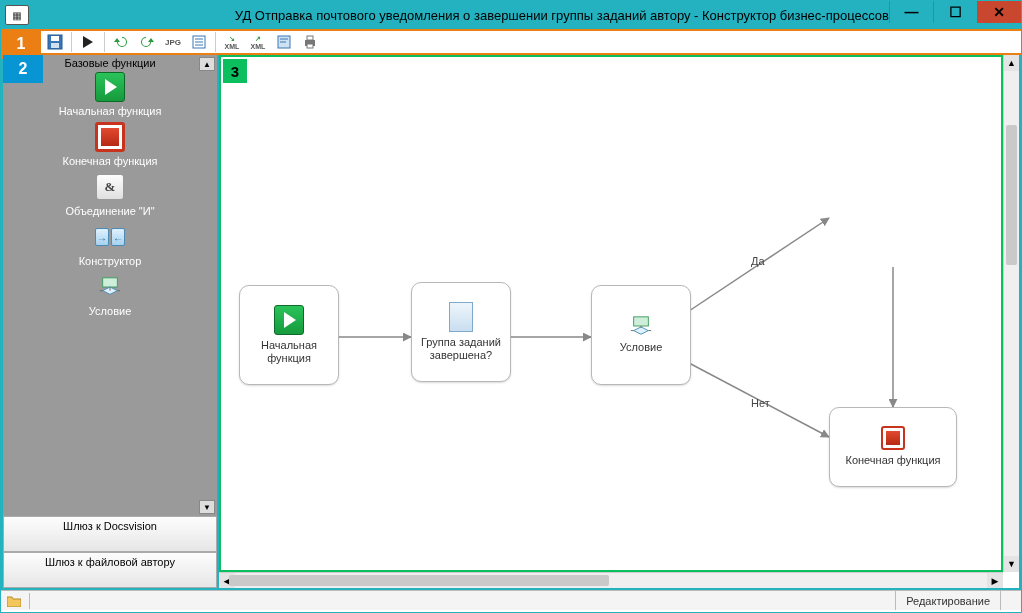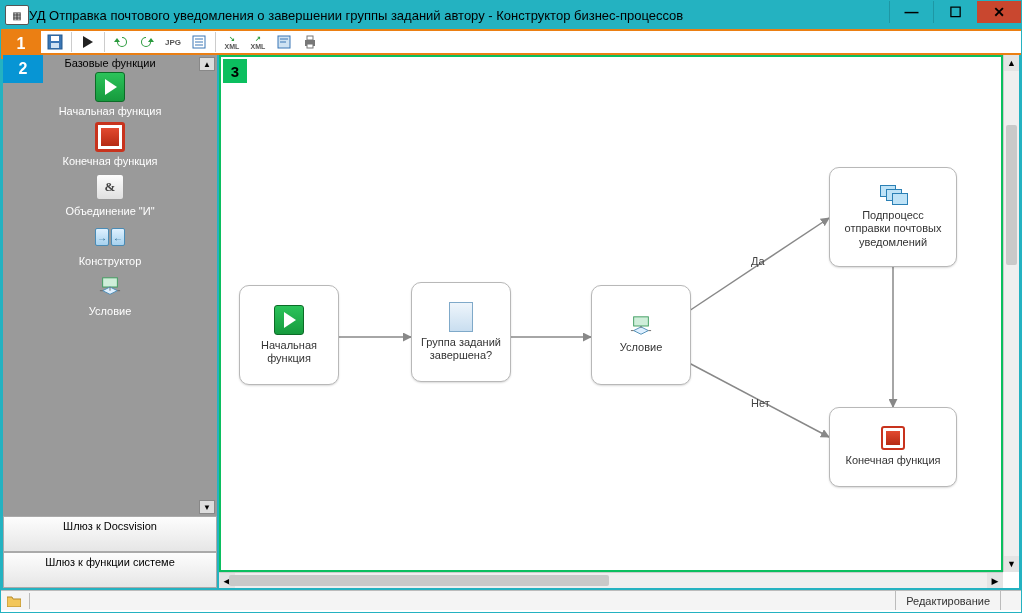--- a/index.html
+++ b/index.html
@@ -1,21 +1,21 @@
 <!DOCTYPE html>
 <html><head>
 <meta charset="utf-8">
 <style>
 * { box-sizing: border-box; margin: 0; padding: 0; font-family: "Tahoma", "Segoe UI", sans-serif; }
 body { width: 1022px; height: 613px; overflow: hidden; border: 1px solid #24b2c1; background: #fff; }
 
 
 .titlebar { height: 28px; background: #24b2c1; display: flex; align-items: center; }
 .titlebar .app-icon { width: 24px; height: 20px; margin-left: 4px; background: #fff; border: 1px solid #555; border-radius: 2px; display:flex; align-items:center; justify-content:center; font-size:10px; color:#333;}
-.titlebar .title { flex: 1; text-align: left; font-size: 13px; color: #000; }
+.titlebar .title { flex: 1; text-align: right; font-size: 13px; color: #000; }
 .titlebar .winbtns { display: flex; height: 100%; }
 .titlebar .winbtn { width: 44px; height: 22px; display: flex; align-items: center; justify-content: center; font-size: 14px; font-weight: bold; cursor: pointer; }
 .titlebar .minbtn, .titlebar .maxbtn { background: #24b2c1; color:#000; border-left:1px solid rgba(0,0,0,.15);}
 .titlebar .closebtn { background: #c9472f; color: #000; }
 
 
 .toolbar-wrap { position: relative; border-top: 2px solid #eb7f13; border-bottom: 2px solid #eb7f13; background: #fff; height: 26px; display:flex; align-items:center; }
 .tag1 { position:absolute; left:0; top:-2px; width:40px; height:30px; background:#eb7f13; color:#fff; font-size:16px; font-weight:bold; display:flex; align-items:center; justify-content:center; z-index:5;}
 .toolbar { margin-left: 42px; display: flex; align-items: center; gap: 2px; }
 .tbtn { width: 24px; height: 22px; display:flex; align-items:center; justify-content:center; font-size:14px; color:#333; cursor:pointer; }
@@ -202,21 +202,21 @@
             </div>
           <div class="plabel">Условие</div>
         </div>
       </div>
       <div class="scrollbtns bot">
           <div class="scrollbtn">▼</div>
         </div>
     </div>
     <div class="accordion">
       <div class="acc-item">Шлюз к Docsvision</div>
-      <div class="acc-item">Шлюз к функции системе</div>
+      <div class="acc-item">Шлюз к файловой автору</div>
     </div>
   </div>
 
   <div class="canvas-wrap">
     <div class="canvas-scroll">
       <div class="canvas">
         <div class="tag3">3</div>
 
         <svg class="edge" style="left:0; top:0; width:100%; height:100%;">
           <defs>
@@ -246,28 +246,20 @@
               <svg viewBox="0 0 24 24">
                 <rect x="4" y="2" width="16" height="10" fill="#cfeeda" stroke="#3a9a5c"></rect>
                 <polygon points="4,17 12,13 20,17 12,21" fill="#dff0ff" stroke="#4a8bb5"></polygon>
                 <line x1="12" y1="12" x2="12" y2="14" stroke="#666"></line>
                 <line x1="4" y1="17" x2="1" y2="17" stroke="#666"></line>
                 <line x1="20" y1="17" x2="23" y2="17" stroke="#666"></line>
               </svg>
             </div>
           <div class="nlabel">Условие</div>
         </div>
-        <div class="node" style="left:608px; top:110px; width:128px; height:100px;">
-          <div class="ic-sub">
-              <div class="b b1"></div>
-              <div class="b b2"></div>
-              <div class="b b3"></div>
-            </div>
-          <div class="nlabel">Подпроцесс отправки почтовых уведомлений</div>
-        </div>
         <div class="node" style="left:608px; top:350px; width:128px; height:80px;">
           <div class="ic-end" style="width:24px;height:24px;border-width:2px;"></div>
           <div class="nlabel">Конечная функция</div>
         </div>
       </div>
     </div>
     <div class="vscroll">
       <div class="arr up">▲</div>
       <div class="thumb"></div>
       <div class="arr dn">▼</div>

